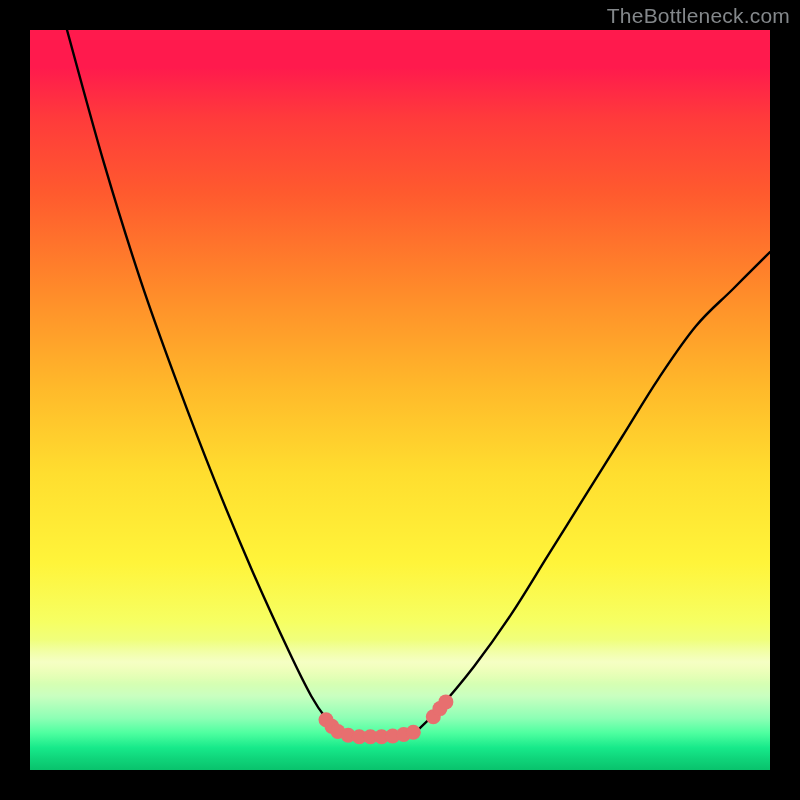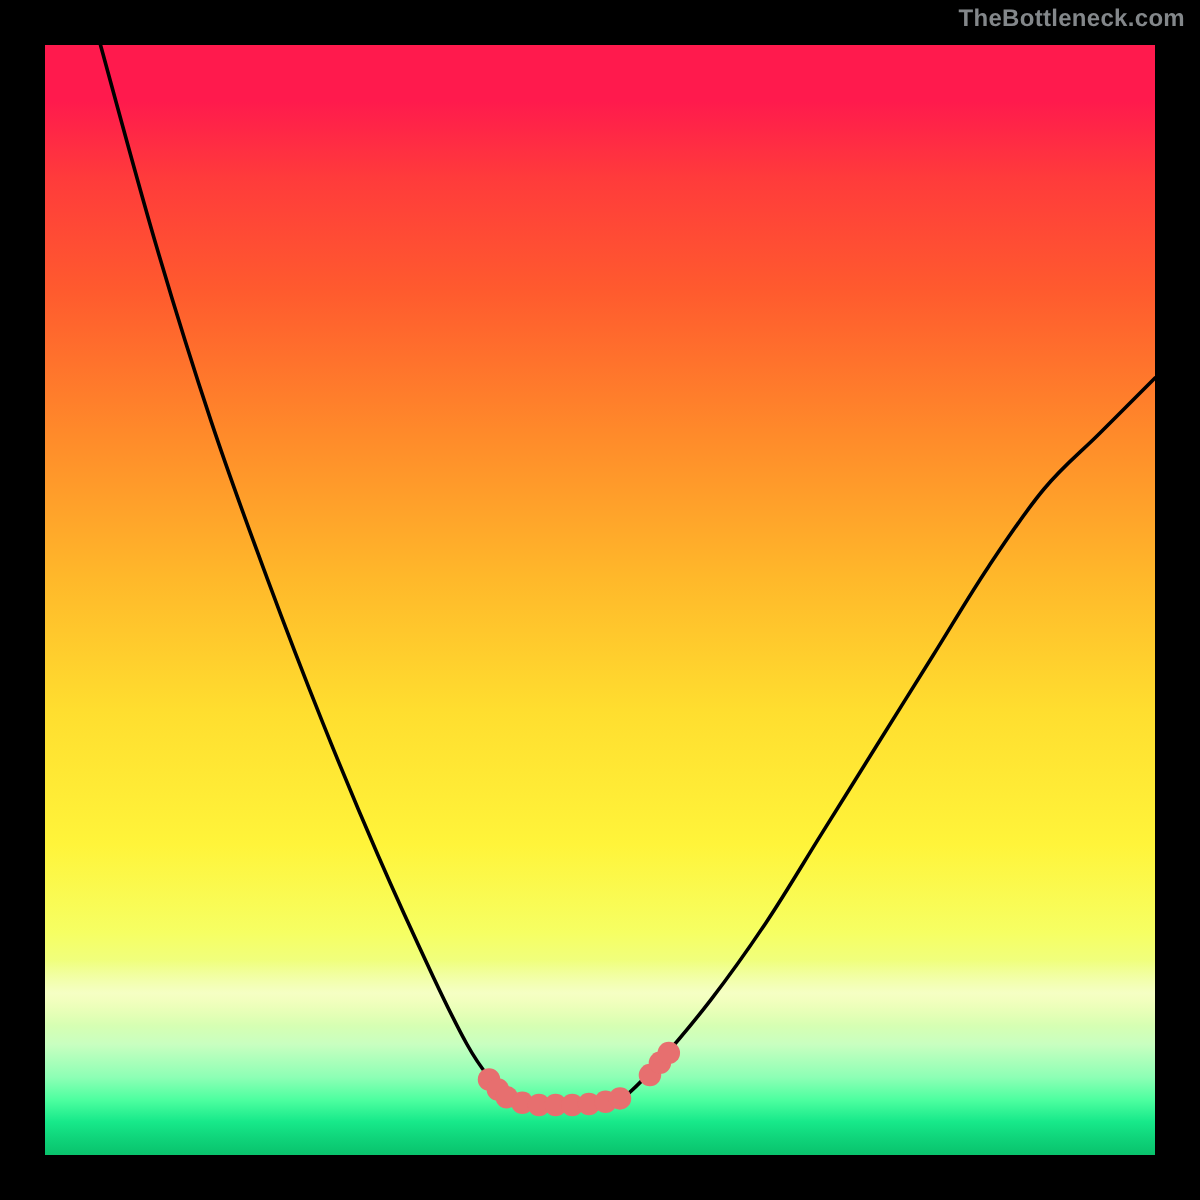--- a/index.html
+++ b/index.html
@@ -55,22 +55,22 @@
       rgba(255,255,255,0.0) 0%,
       rgba(255,255,230,0.55) 50%,
       rgba(255,255,255,0.0) 100%);
     pointer-events: none;
   }
   .watermark {
     position: absolute;
     top: 4px;
     right: 10px;
     color: #83878a;
-    font-size: 16px;
-    font-weight: 700;
+    font-size: 21px;
+    font-weight: 400;
     letter-spacing: 0.2px;
     user-select: none;
   }
   svg.curve {
     position: absolute;
     top: 0;
     left: 0;
     width: 740px;
     height: 740px;
     pointer-events: none;

